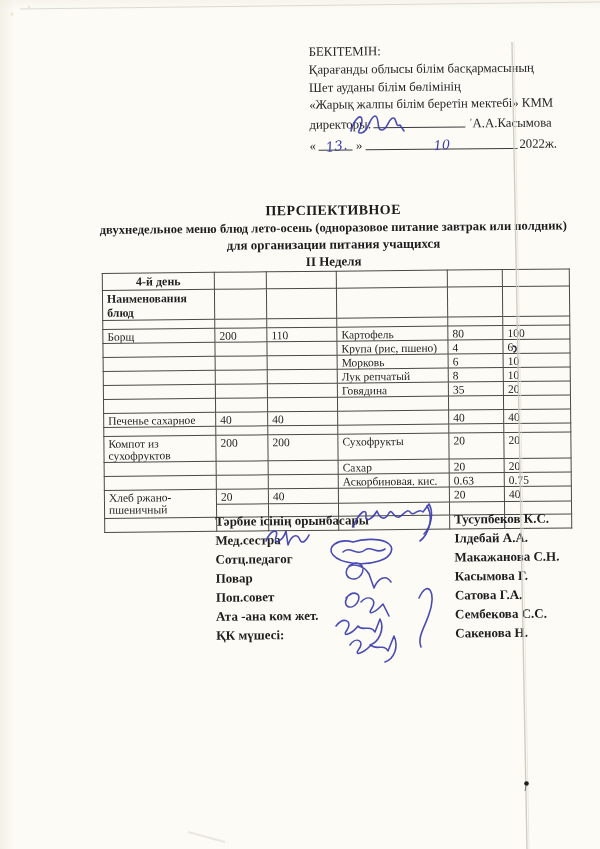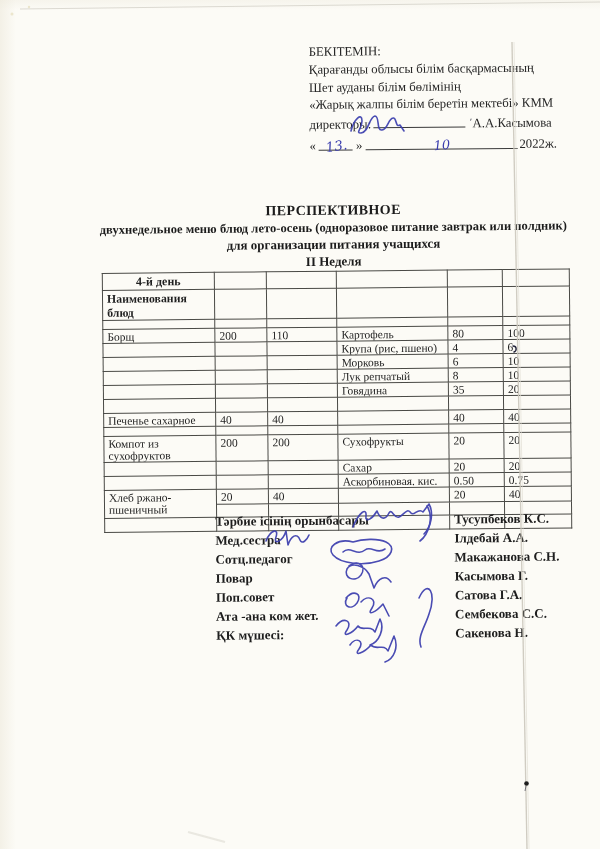--- a/index.html
+++ b/index.html
@@ -192,21 +192,21 @@
             <td></td>
             <td>Сахар</td>
             <td>20</td>
             <td>20</td>
           </tr>
           <tr class="data">
             <td></td>
             <td></td>
             <td></td>
             <td>Аскорбиновая. кис.</td>
-            <td>0.50</td>
+            <td>0.63</td>
             <td>0.75</td>
           </tr>
           <tr class="bread">
             <td rowspan="2" class="breadname">Хлеб ржано-пшеничный</td>
             <td>20</td>
             <td>40</td>
             <td></td>
             <td>20</td>
             <td>40</td>
           </tr>

